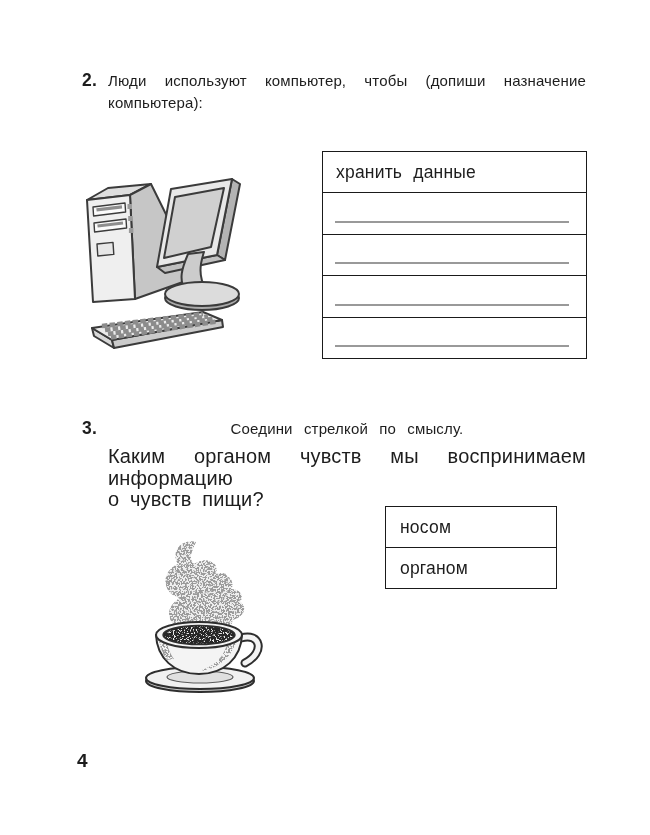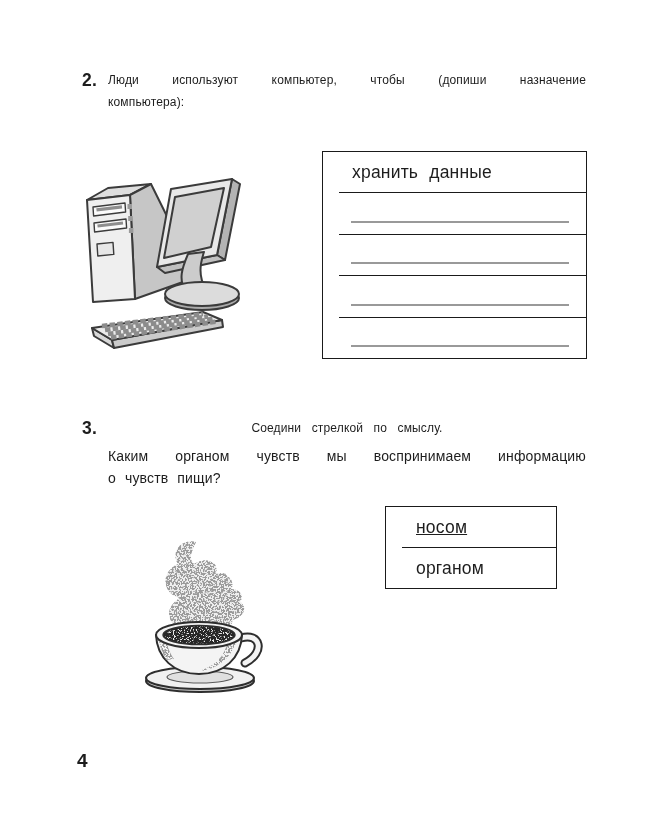--- a/index.html
+++ b/index.html
@@ -5,37 +5,37 @@
   html,body{margin:0;padding:0;}
   body{
     width:650px;height:835px;background:#ffffff;position:relative;overflow:hidden;
     font-family:"Liberation Sans", sans-serif;color:#1d1d1d;
     -webkit-font-smoothing:antialiased;
   }
   .abs{position:absolute;}
   
   .q-head{display:flex;align-items:flex-start;}
   .q-num{flex:0 0 26px;font-weight:bold;font-size:17.5px;line-height:21.5px;letter-spacing:.2px;}
-  .q-body{width:478px;font-size:12px;line-height:21.5px;letter-spacing:.15px;}
+  .q-body{width:478px;font-size:15px;line-height:21.5px;letter-spacing:.15px;}
   .jline{text-align:justify;text-align-last:justify;}
   .ws{word-spacing:7px;text-align:center;}
   .ws-sm{word-spacing:5px;}
   #q2-block{left:82px;top:70px;width:504px;}
   #q3-block{left:82px;top:418px;width:504px;}
-  #q3-paragraph{left:108px;top:446px;width:478px;font-size:14px;line-height:21.5px;letter-spacing:.15px;}
+  #q3-paragraph{left:108px;top:446px;width:478px;font-size:20px;line-height:21.5px;letter-spacing:.15px;}
   
-  .book-table{border:1.6px solid #1a1a1a;background:#fff;box-sizing:border-box;padding-left:16px;}
+  .book-table{border:1.6px solid #1a1a1a;background:#fff;box-sizing:border-box;}
   .book-table .t-row{position:relative;display:flex;align-items:center;box-sizing:border-box;border-top:1.6px solid #1a1a1a;}
   .book-table .t-row:first-child{border-top:none;}
   #answers-table{left:322px;top:151px;width:265px;}
   #answers-table .t-row{height:41.5px;}
   #answers-table .t-row:first-child{height:40.3px;}
   #options-table{left:385px;top:506px;width:172px;}
   #options-table .t-row{height:41.2px;}
-  #options-table .t-row:first-child{height:40px;text-decoration:underline;}
+  #options-table .t-row:first-child{height:40px;}
   .cell-text{padding-left:13px;font-size:17.5px;letter-spacing:.2px;word-spacing:6px;}
   #options-table .cell-text{padding-left:14px;word-spacing:normal;}
   .write-line{position:absolute;left:12px;right:17px;bottom:11px;height:2px;background:#999999;}
   
   #computer-art{left:72px;top:168px;}
   #cup-art{left:136px;top:532px;}
   
   #page-num{left:77px;top:750px;font-size:19px;font-weight:bold;letter-spacing:.3px;}
 </style>
 </head>

